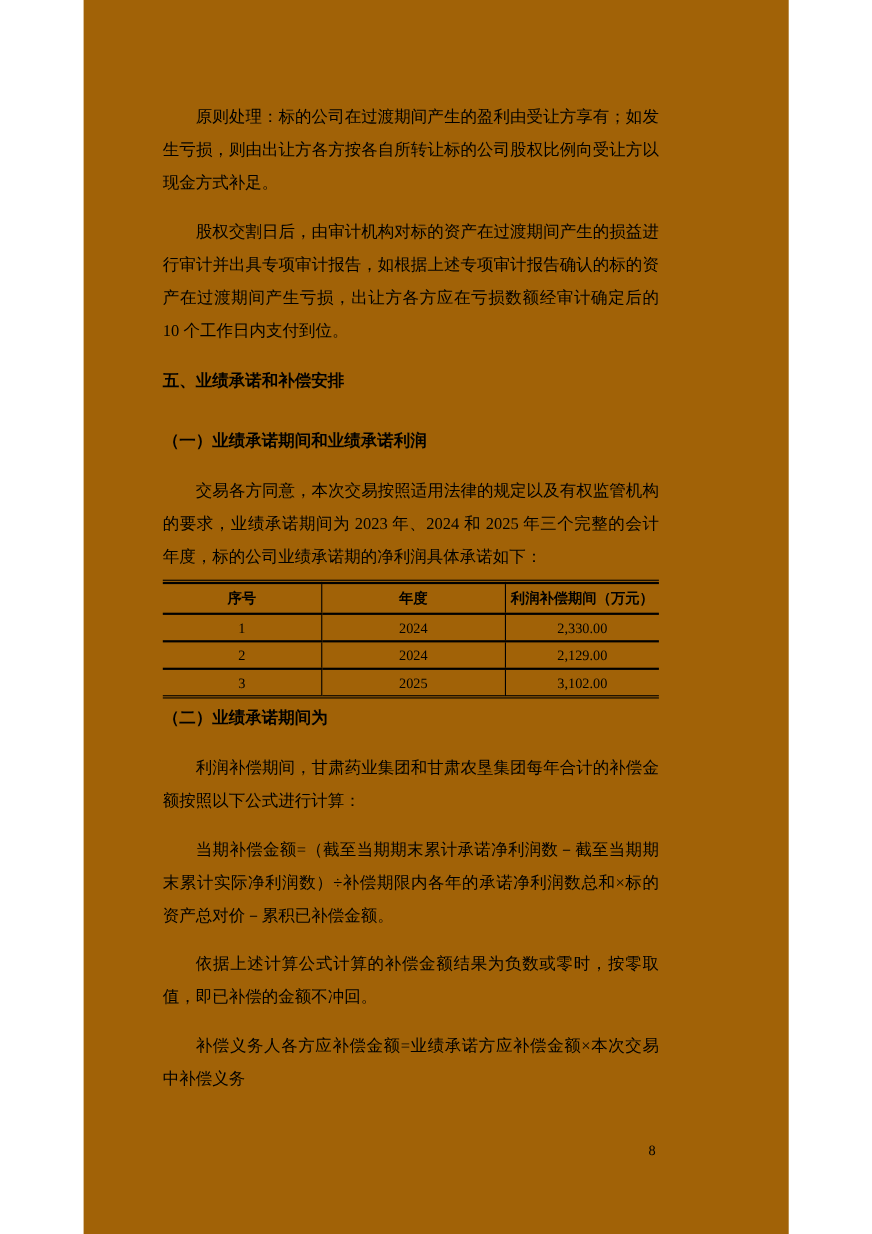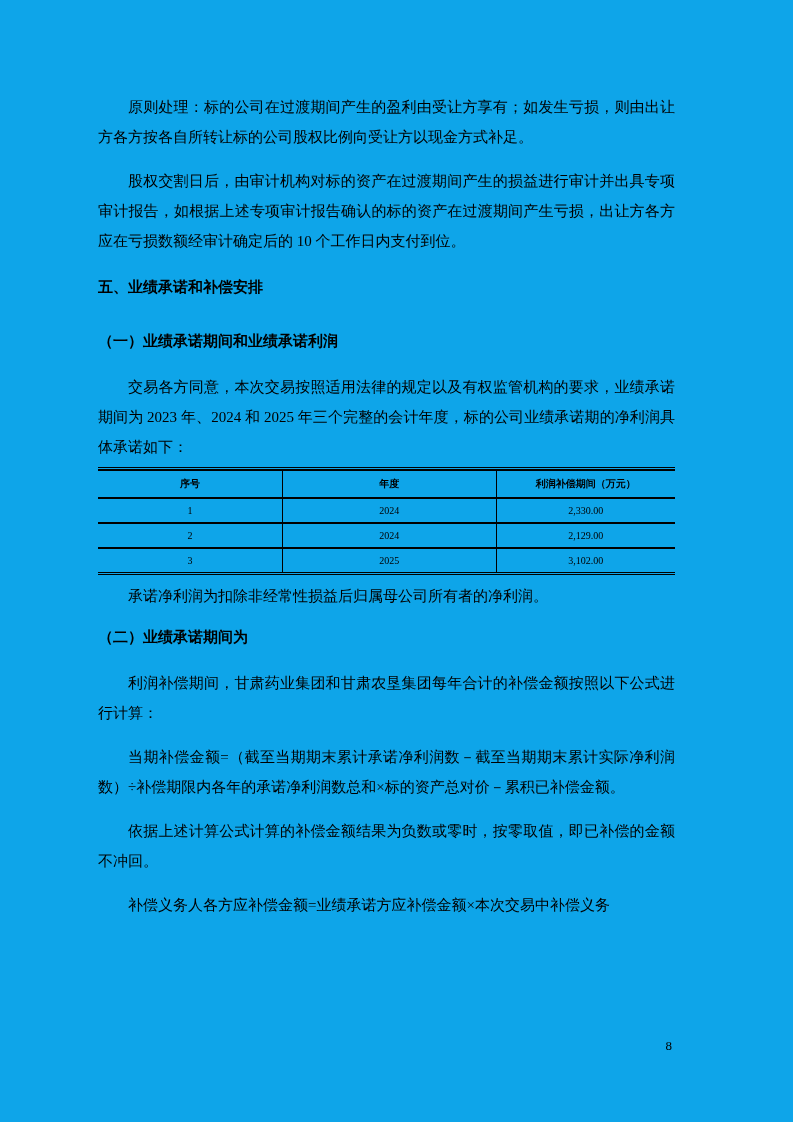--- a/index.html
+++ b/index.html
@@ -1,23 +1,23 @@
 <!DOCTYPE html>
 <html lang="zh"><head>
 <meta charset="utf-8">
 <style>
   html, body { margin: 0; padding: 0; background: #ffffff; }
   .page {
     position: relative;
-    width: 793px;
+    width: 641px;
     height: 1122px;
     margin: 0 auto;
-    background: #0ea5e9;
+    background: #a16207;
     box-sizing: border-box;
-    padding: 92px 118px 0 98px;
+    padding: 92px 118px 0 72px;
     overflow: hidden;
     font-family: "Liberation Serif", "DejaVu Serif", serif;
     color: #000000;
   }
   p.body {
     margin: 0 0 14px 0;
     font-size: 15px;
     line-height: 30px;
     text-align: justify;
     text-indent: 2em;
@@ -45,21 +45,21 @@
     margin: 0 0 6px 0;
   }
   table.commit {
     width: 100%;
     border-collapse: collapse;
     border-top: 2px solid #000;
     border-bottom: 1px solid #000;
     table-layout: fixed;
   }
   table.commit th, table.commit td {
-    font-size: 10px;
+    font-size: 13px;
     text-align: center;
     vertical-align: middle;
     padding: 0;
   }
   table.commit th { height: 26px; font-weight: bold; border-bottom: 2px solid #000; }
   table.commit td { height: 23px; border-bottom: 2px solid #000; }
   table.commit tbody tr:last-child td { border-bottom: none; }
   table.commit th:nth-child(1), table.commit td:nth-child(1) { width: 32%; border-right: 1px solid #000; }
   table.commit th:nth-child(2), table.commit td:nth-child(2) { width: 37%; border-right: 1px solid #000; }
   table.commit th:nth-child(3), table.commit td:nth-child(3) { width: 31%; }
@@ -109,21 +109,20 @@
         </tr>
         <tr>
           <td>3</td>
           <td>2025</td>
           <td>3,102.00</td>
         </tr>
       </tbody>
     </table>
   </div>
 
-  <p class="body">承诺净利润为扣除非经常性损益后归属母公司所有者的净利润。</p>
 
   <h2 class="sub mt-md">（二）业绩承诺期间为</h2>
 
   <p class="body">利润补偿期间，甘肃药业集团和甘肃农垦集团每年合计的补偿金额按照以下公式进行计算：</p>
 
   <p class="body">当期补偿金额=（截至当期期末累计承诺净利润数－截至当期期末累计实际净利润数）÷补偿期限内各年的承诺净利润数总和×标的资产总对价－累积已补偿金额。</p>
 
   <p class="body">依据上述计算公式计算的补偿金额结果为负数或零时，按零取值，即已补偿的金额不冲回。</p>
 
   <p class="body">补偿义务人各方应补偿金额=业绩承诺方应补偿金额×本次交易中补偿义务</p>

